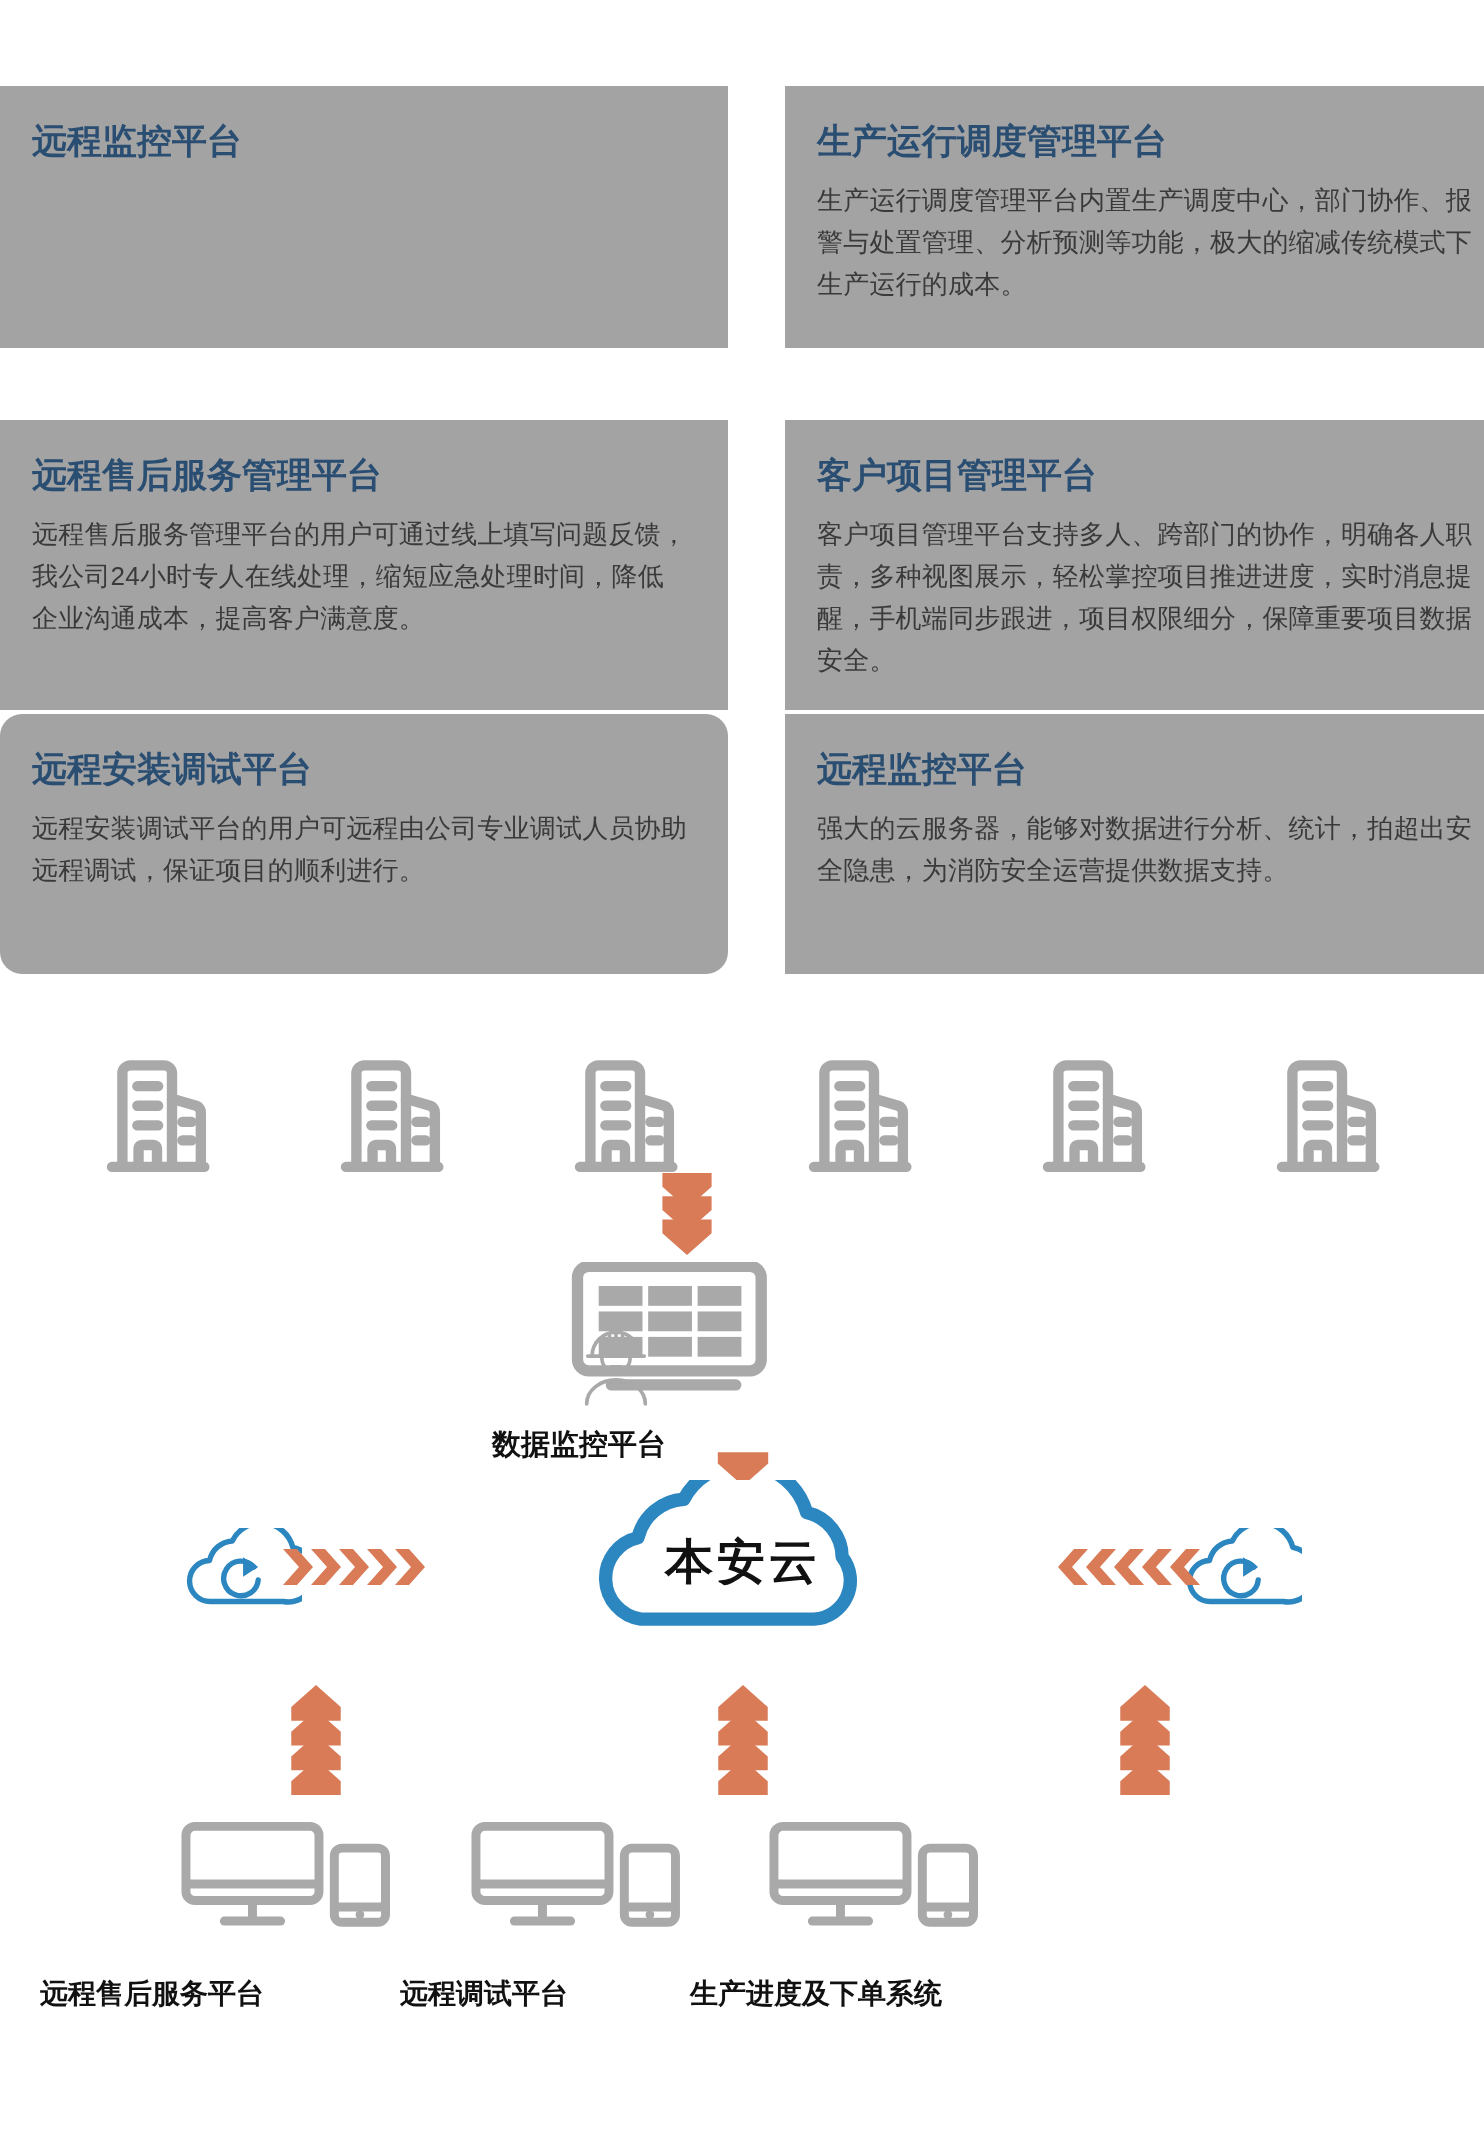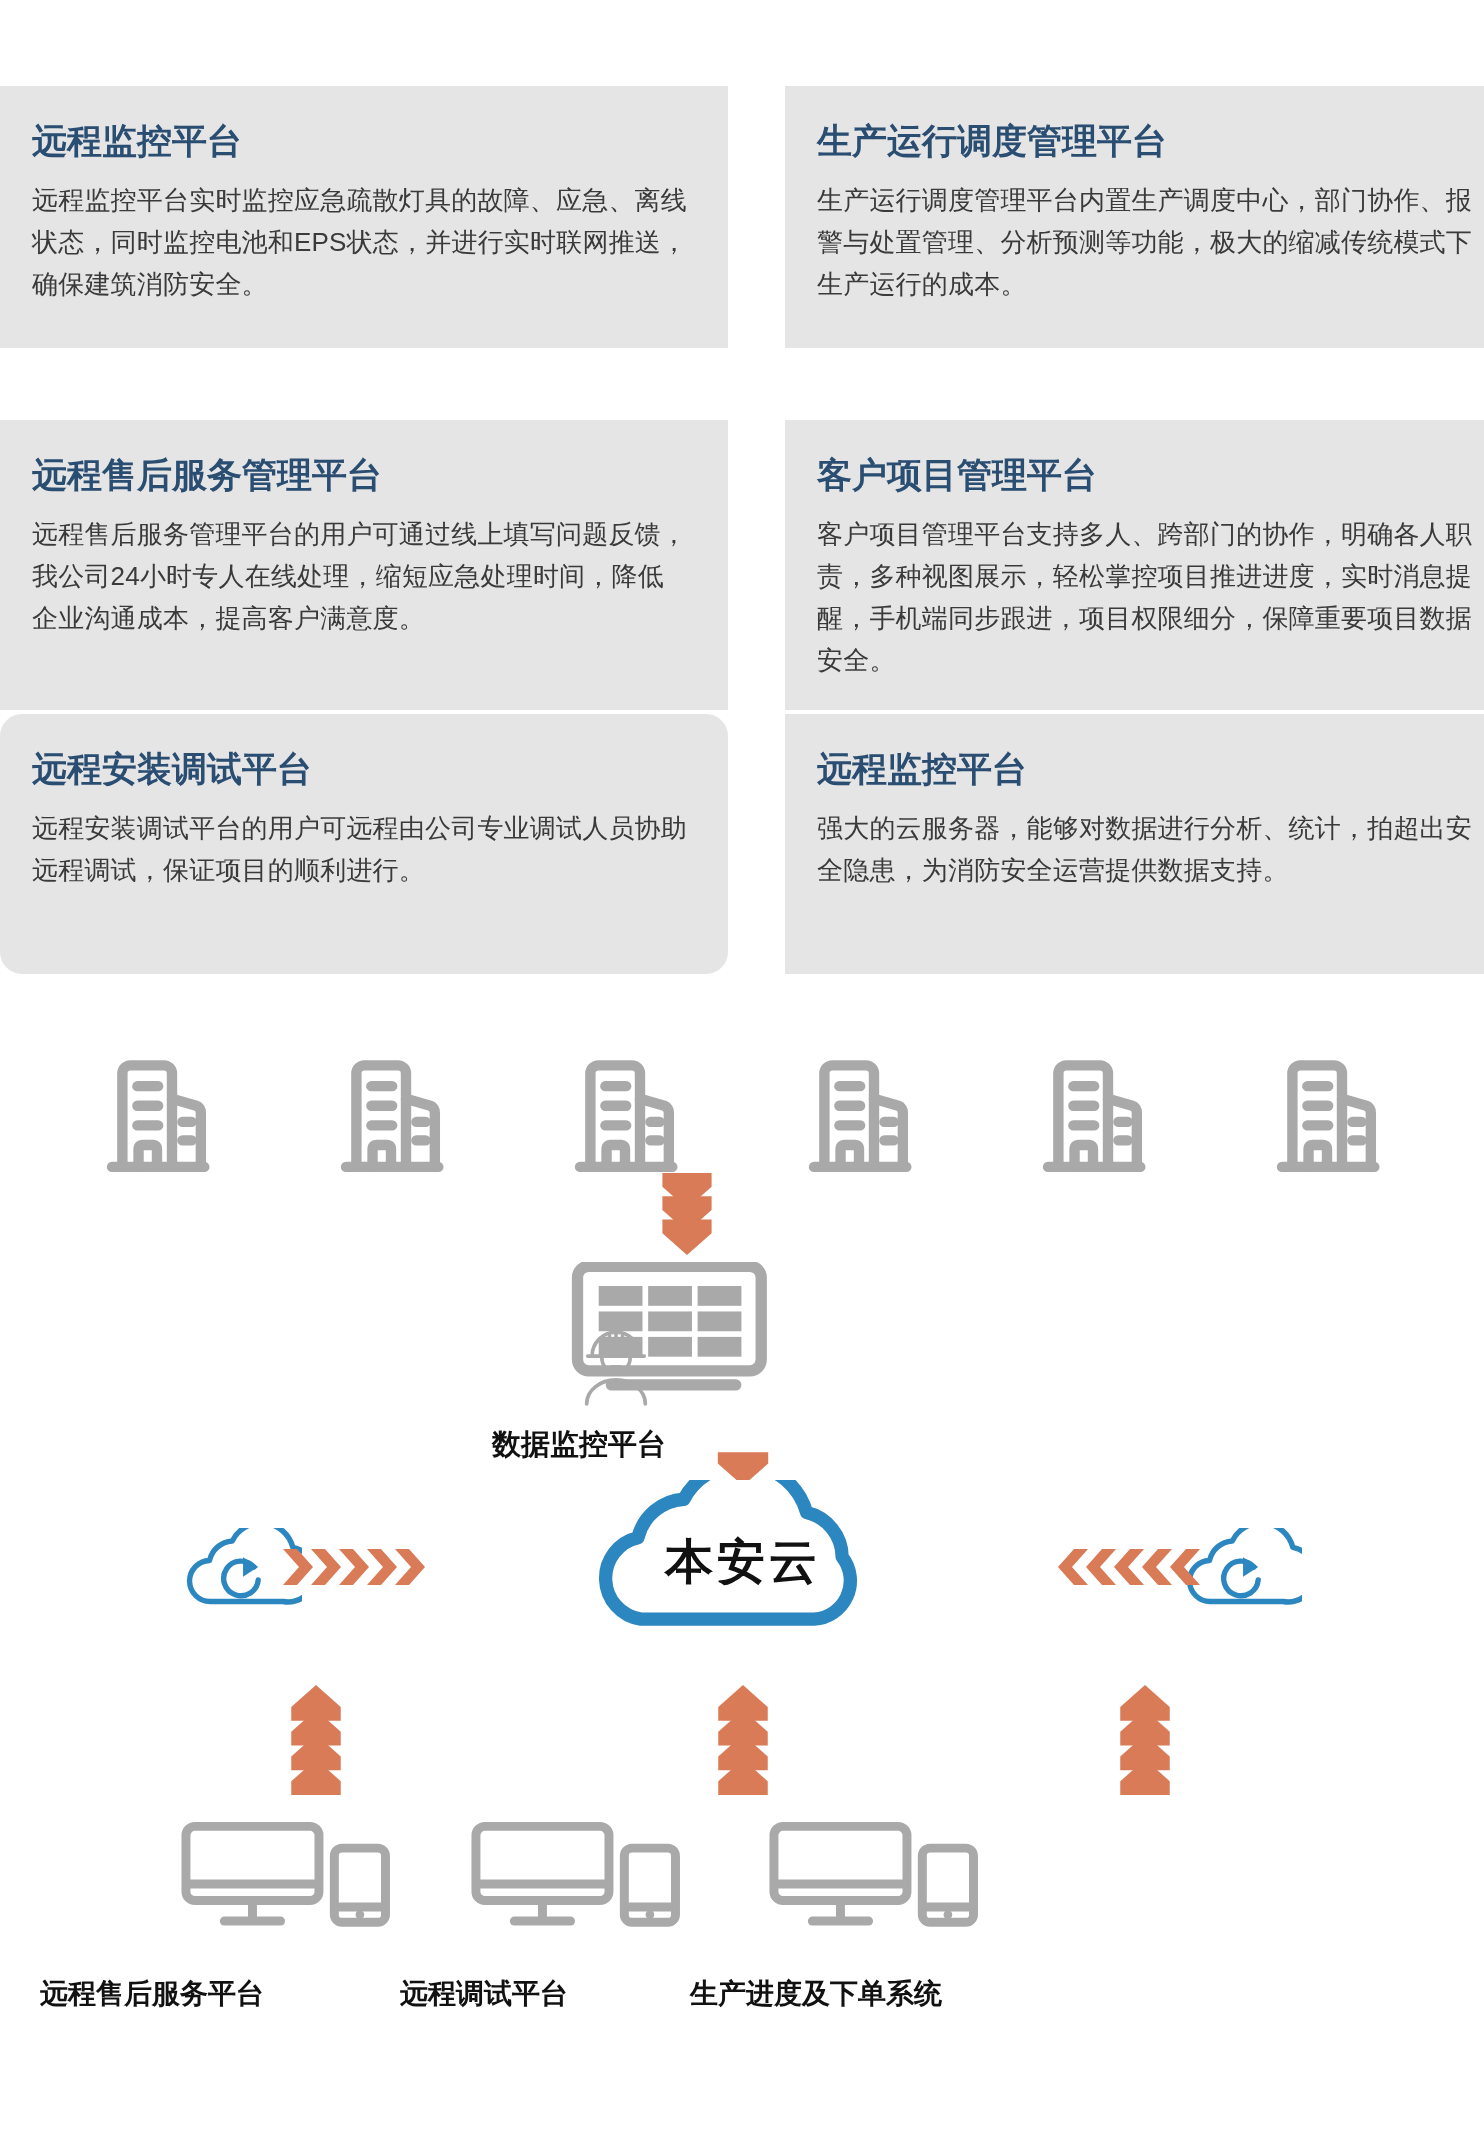--- a/index.html
+++ b/index.html
@@ -17,21 +17,21 @@
 
   
   .cards-region {
     position: absolute;
     left: 0; top: 0;
     width: 1484px;
     height: 960px;
   }
   .card {
     position: absolute;
-    background: #e5e5e5;
+    background: #a3a3a3;
     box-sizing: border-box;
     padding: 36px 40px 30px 32px;
   }
   .card-col-left  { left: 0;   width: 728px; }
   .card-col-right { left: 785px; width: 728px; }
 
   .card-r1 { top: 86px;  height: 262px; }
   .card-r2 { top: 386px; height: 290px; margin-top: 34px; }
   .card-r3 { top: 714px; height: 260px; border-radius: 22px; }
   .card-r3-right { top: 714px; height: 260px; }
@@ -146,21 +146,20 @@
   .lb2 { left: 400px; width: 490px; font-family: Liberation Mono, monospace; }
   .lb3 { left: 690px; width: 540px; }
 </style>
 </head>
 <body>
 
 <div class="cards-region">
 
   <div class="card card-col-left card-r1">
     <h2 class="card-title">远程监控平台</h2>
-    <p class="card-body">远程监控平台实时监控应急疏散灯具的故障、应急、离线状态，同时监控电池和EPS状态，并进行实时联网推送，确保建筑消防安全。</p>
   </div>
 
   <div class="card card-col-right card-r1">
     <h2 class="card-title">生产运行调度管理平台</h2>
     <p class="card-body">生产运行调度管理平台内置生产调度中心，部门协作、报警与处置管理、分析预测等功能，极大的缩减传统模式下生产运行的成本。</p>
   </div>
 
   <div class="card card-col-left card-r2">
     <h2 class="card-title">远程售后服务管理平台</h2>
     <p class="card-body">远程售后服务管理平台的用户可通过线上填写问题反馈，我公司24小时专人在线处理，缩短应急处理时间，降低企业沟通成本，提高客户满意度。</p>

